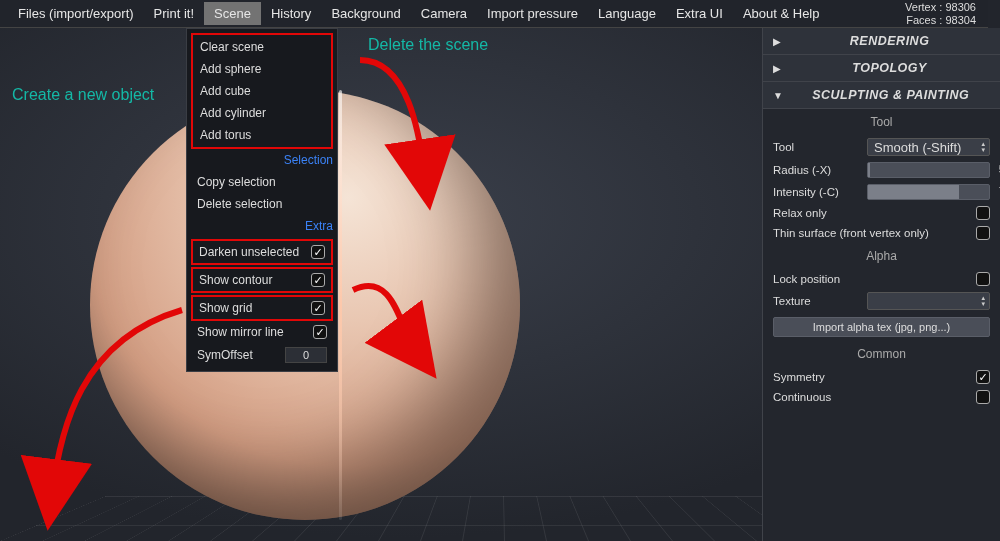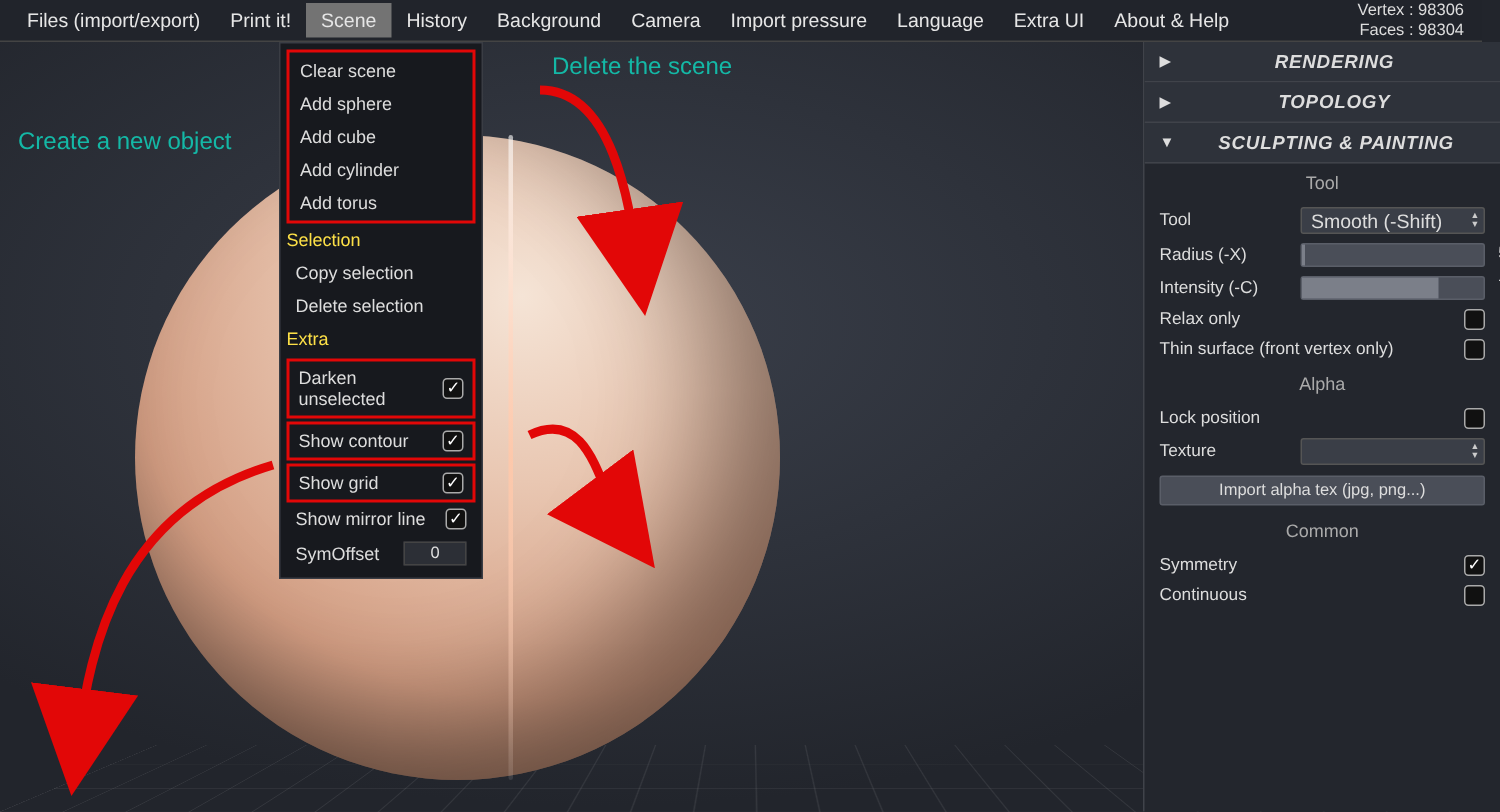--- a/index.html
+++ b/index.html
@@ -12,24 +12,24 @@
   .sphere { position: absolute; left: 90px; top: 90px; width: 430px; height: 430px; border-radius: 50%;
     background: radial-gradient(circle at 60% 25%, #f5e4d6 0%, #e9c7b2 30%, #d49e83 65%, #7a5a4a 100%);
     box-shadow: inset -40px -40px 80px rgba(0,0,0,0.4); }
   .sphere::after { content:""; position:absolute; top:0; bottom:0; left:58%; width:3px; border-radius:2px;
     background: linear-gradient(to bottom, rgba(255,255,255,0.6), rgba(255,200,170,0.9), rgba(255,255,255,0.1)); }
   .menubar { position: absolute; top:0; left:0; right:12px; height:28px; background:#21242b;
     border-bottom:1px solid #444; display:flex; align-items:center; padding:0 8px; font-size:13px; color:#e6e6e6; }
   .menubar .mi { padding:4px 10px; cursor:pointer; }
   .menubar .mi.active { background:#737373; }
   .menubar .stats { margin-left:auto; text-align:right; font-size:11px; line-height:13px; padding-right:4px; color:#ddd; }
-  .dropdown { position:absolute; left:186px; top:28px; width:136px; background:#17191e;
+  .dropdown { position:absolute; left:186px; top:28px; width:152px; background:#17191e;
     border:1px solid #3a3d44; padding:4px; font-size:12px; color:#ddd; z-index:5; }
   .dropdown .d-item { padding:4px 6px; display:flex; align-items:center; justify-content:space-between; cursor:pointer; }
-  .dropdown .d-head { text-align:left; color:#fde047; padding:4px 0; font-size:12px; }
+  .dropdown .d-head { text-align:right; color:#3b82f6; padding:4px 0; font-size:12px; }
   .dropdown .red-box { border:2px solid #e20707; padding:1px; }
   .dropdown .red-box-single { border:2px solid #e20707; margin-top:2px; }
   .chk { width:14px; height:14px; border:1px solid #aaa; border-radius:3px; display:flex;
     align-items:center; justify-content:center; font-size:11px; line-height:1; background:#111; }
   .chk.on::after { content:"✓"; color:#fff; }
   .numbox { width:42px; height:16px; background:#2c2f36; border:1px solid #444; text-align:center; font-size:11px;
     color:#ddd; display:flex; align-items:center; justify-content:center; }
   .sidepanel { position:absolute; top:28px; right:0; width:238px; bottom:0; background:#23262d;
     border-left:1px solid #40434a; font-size:12px; color:#ddd; overflow:hidden; }
   .sp-section { display:flex; align-items:center; gap:8px; padding:6px 10px; background:#2e323a;

